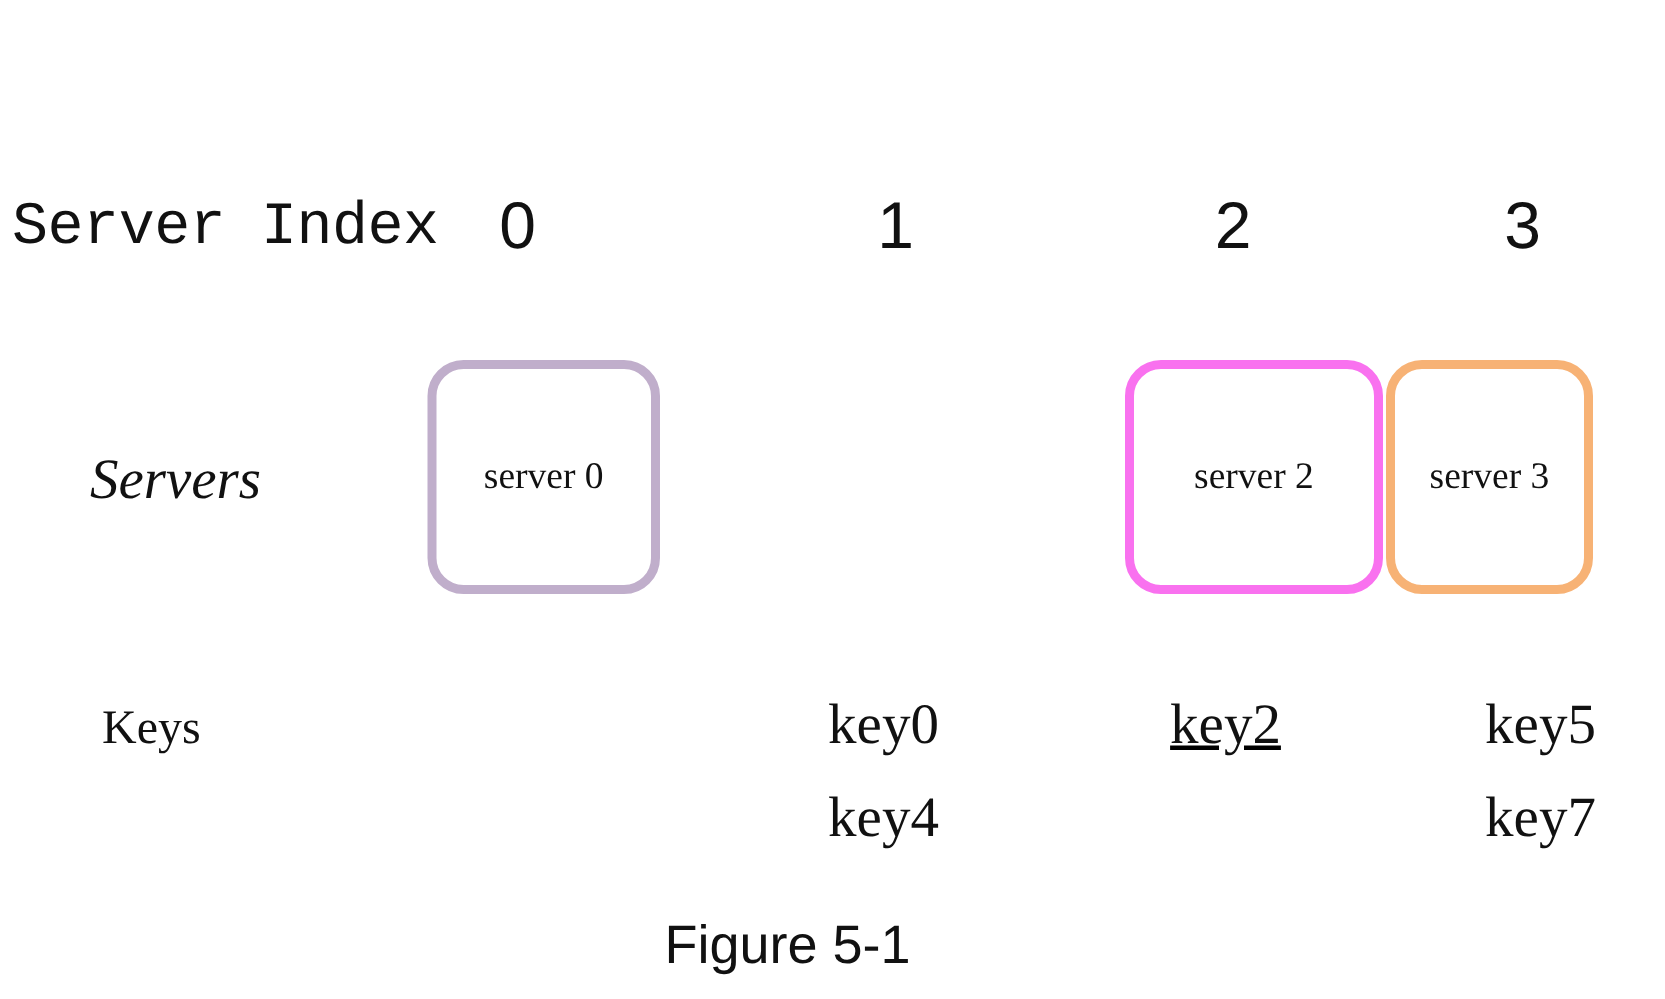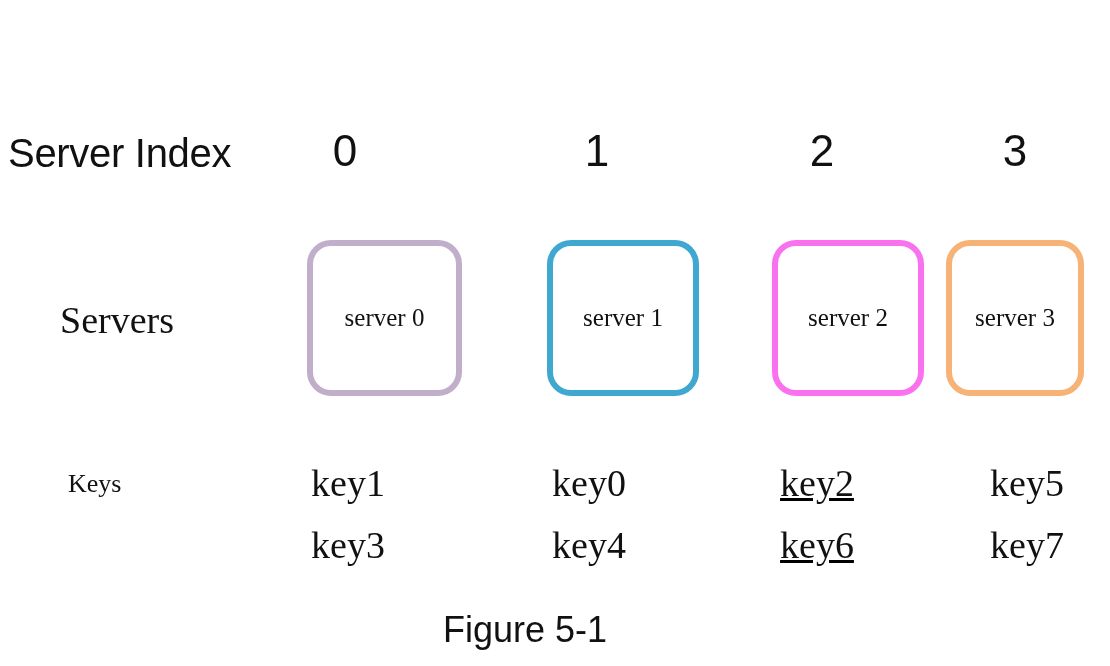--- a/index.html
+++ b/index.html
@@ -40,37 +40,38 @@
   
   .row-label {
     position: absolute;
     text-align: left;
     white-space: nowrap;
     color: #111111;
   }
   .label-server-index {
     left: 8px;
     top: 129px;
-    font-family: Liberation Sans, sans-serif;
+    font-family: Liberation Mono, monospace;
     font-size: 40px;
     line-height: 48px;
     letter-spacing: -0.3px;
   }
   .label-servers {
     left: 60px;
     top: 297px;
     font-family: "Liberation Serif", serif;
     font-size: 38px;
     line-height: 46px;
+    font-style: italic;
   }
   .label-keys {
     left: 68px;
     top: 461px;
     font-family: "Liberation Serif", serif;
-    font-size: 26px;
+    font-size: 32px;
     line-height: 46px;
   }
 
   
   .col {
     position: absolute;
     top: 0;
     width: 190px;
     height: 666px;
   }
@@ -98,34 +99,33 @@
     left: 18px;
     width: 155px;
     height: 156px;
     box-sizing: border-box;
     border: 6px solid #c0aecb;
     border-radius: 24px;
     background: #ffffff;
     display: flex;
     align-items: center;
     justify-content: center;
-    margin-left: 22px;
   }
   .server-box .server-text {
     font-family: "Liberation Serif", serif;
     font-size: 25px;
     line-height: 30px;
     color: #111111;
     white-space: nowrap;
   }
 
   
   .col-0 .server-box { left: 35px; width: 155px; }
   .col-1 .server-box { left: 23px; width: 152px; }
-  .col-2 .server-box { left: 23px; width: 152px; }
+  .col-2 .server-box { left: 23px; width: 172px; }
   .col-3 .server-box { left: 4px; width: 138px; }
 
   
   .keys {
     position: absolute;
     top: 452px;
     left: 0;
     width: 190px;
     text-align: center;
   }
@@ -164,45 +164,37 @@
 
   <div class="row-label label-server-index">Server Index</div>
   <div class="row-label label-servers">Servers</div>
   <div class="row-label label-keys">Keys</div>
 
   <div class="col col-0">
     <div class="col-index">0</div>
     <div class="server-box" style="border-color: rgb(192, 174, 203);">
       <span class="server-text">server 0</span>
     </div>
-    <div class="keys">
-      <div class="key-item">key1</div>
-      <div class="key-item">key3</div>
-    </div>
   </div>
 
   <div class="col col-1">
     <div class="col-index">1</div>
-    <div class="server-box" style="border-color: rgb(63, 168, 208);">
-      <span class="server-text">server 1</span>
-    </div>
     <div class="keys">
       <div class="key-item">key0</div>
       <div class="key-item">key4</div>
     </div>
   </div>
 
   <div class="col col-2">
     <div class="col-index">2</div>
     <div class="server-box" style="border-color: rgb(249, 113, 239);">
       <span class="server-text">server 2</span>
     </div>
     <div class="keys">
       <div class="key-item">key2</div>
-      <div class="key-item">key6</div>
     </div>
   </div>
 
   <div class="col col-3">
     <div class="col-index">3</div>
     <div class="server-box" style="border-color: rgb(247, 178, 117);">
       <span class="server-text">server 3</span>
     </div>
     <div class="keys">
       <div class="key-item">key5</div>

